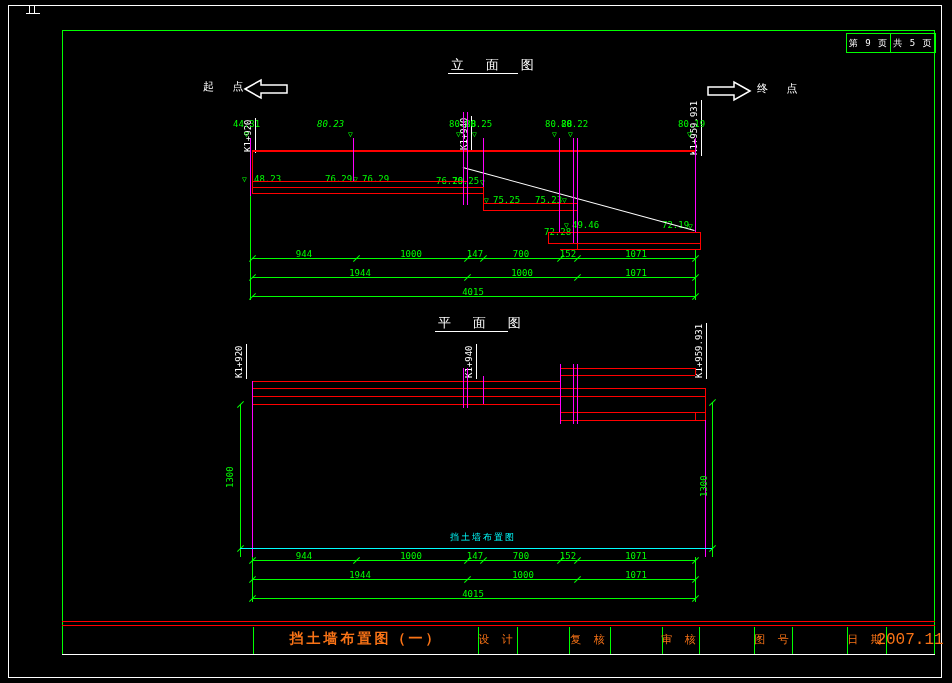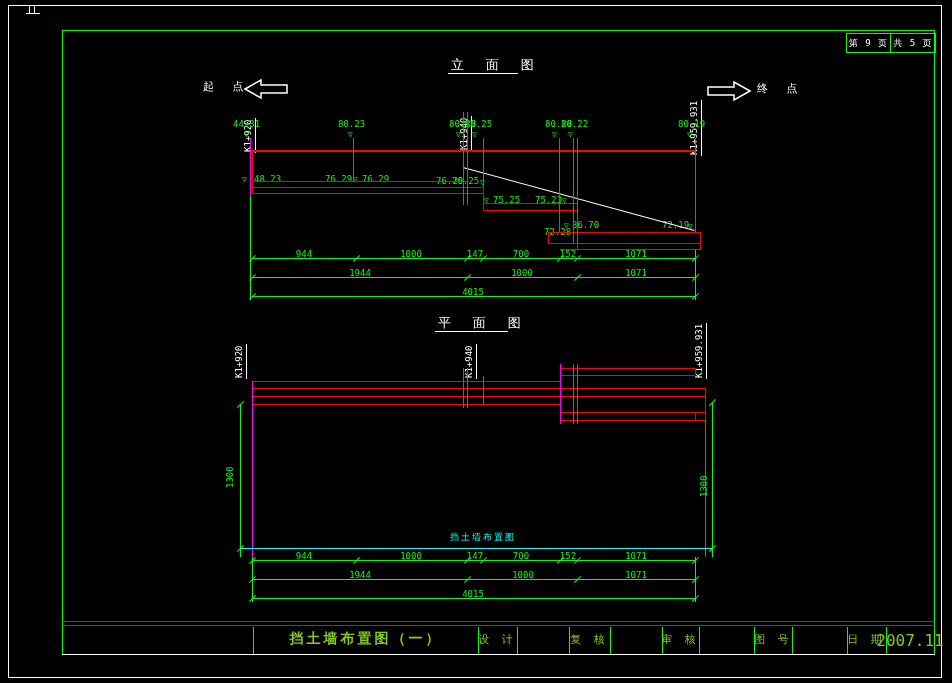--- a/index.html
+++ b/index.html
@@ -16,21 +16,21 @@
   .wlbl{position:absolute;color:#ffffff;font-size:9px;line-height:10px;white-space:nowrap;}
   .big{font-size:13px;letter-spacing:7px;line-height:15px;text-align:right;}
   .dlbl{transform:translateX(-50%);}
   .tri{position:absolute;color:#00ff00;font-size:8px;line-height:8px;}
   .tick{position:absolute;width:9px;height:1px;background:#00ff00;transform:rotate(-45deg);}
   .vlabel{position:absolute;transform-origin:0 100%;transform:rotate(-90deg);
           color:#fff;font-size:9px;line-height:11px;border-bottom:1px solid #fff;
           white-space:nowrap;padding:0 1px 1px 1px;}
   .vdim{position:absolute;transform-origin:0 100%;transform:rotate(-90deg);
         color:#00ff00;font-size:9px;line-height:11px;white-space:nowrap;}
-  .cell-lbl{position:absolute;color:#84cc16;font-size:11px;letter-spacing:3px;transform:translateX(-50%);white-space:nowrap;}
+  .cell-lbl{position:absolute;color:#f97316;font-size:11px;letter-spacing:3px;transform:translateX(-50%);white-space:nowrap;font-family:Liberation Mono, monospace;}
   .box{position:absolute;border:1px solid #00ff00;color:#fff;font-size:9px;
        display:flex;align-items:center;justify-content:center;letter-spacing:1px;}
   svg{position:absolute;overflow:visible;}
 </style>
 </head>
 <body>
 
 <div id="canvas">
 
   <div style="position:absolute;left:8px;top:5px;width:932px;height:671px;border:1px solid #fff;"></div>
@@ -62,21 +62,21 @@
   <div class="wlbl" style="left:757px;top:84px;font-size:11px;letter-spacing:6px;">终 点</div>
   <svg style="left:706px;top:80px;" width="46" height="24">
     <polygon points="44,11 28,2 28,7 2,7 2,15 28,15 28,20" fill="none" stroke="#fff" stroke-width="1.5"></polygon>
   </svg>
 
   <div class="vlabel" style="left:256px;top:140px;">K1+920</div>
   <div class="vlabel" style="left:472px;top:138px;">K1+940</div>
   <div class="vlabel" style="left:702px;top:143px;">K1+959.931</div>
 
   <div class="lbl" style="left:233px;top:119px;">44.31</div>
-  <div class="lbl" style="left:338px;top:119px;">80.23</div>
+  <div class="lbl" style="left:317px;top:119px;font-style:italic;">80.23</div>
   <div class="lbl" style="left:449px;top:119px;">80.28</div>
   <div class="lbl" style="left:465px;top:119px;">80.25</div>
   <div class="lbl" style="left:545px;top:119px;">80.28</div>
   <div class="lbl" style="left:561px;top:119px;">80.22</div>
   <div class="lbl" style="left:678px;top:119px;">80.19</div>
   <span class="tri" style="left:244px;top:131px;">▽</span>
   <span class="tri" style="left:348px;top:131px;">▽</span>
   <span class="tri" style="left:456px;top:131px;">▽</span>
   <span class="tri" style="left:472px;top:131px;">▽</span>
   <span class="tri" style="left:552px;top:131px;">▽</span>
@@ -90,21 +90,21 @@
   <div class="lbl" style="left:362px;top:174px;">76.29</div>
   <div class="lbl" style="left:436px;top:176px;">76.29</div>
   <div class="lbl" style="left:452px;top:176px;">76.25</div>
   <span class="tri" style="left:480px;top:179px;">▽</span>
   <span class="tri" style="left:484px;top:197px;">▽</span>
   <div class="lbl" style="left:493px;top:195px;">75.25</div>
   <div class="lbl" style="left:535px;top:195px;">75.23</div>
   <span class="tri" style="left:562px;top:197px;">▽</span>
   <div class="lbl" style="left:544px;top:220px;margin-top:7px;">72.28</div>
   <span class="tri" style="left:564px;top:222px;">▽</span>
-  <div class="lbl" style="left:572px;top:220px;">36.70</div>
+  <div class="lbl" style="left:572px;top:220px;">49.46</div>
   <div class="lbl" style="left:662px;top:220px;">72.19</div>
   <span class="tri" style="left:688px;top:223px;">▽</span>
 
   <div>
     <div class="hl red" style="left:252px;top:150px;width:443px;height:2px;"></div>
     <div class="hl red" style="left:252px;top:181px;width:215px;"></div>
     <div class="hl red" style="left:252px;top:187px;width:231px;"></div>
     <div class="hl red" style="left:252px;top:193px;width:231px;"></div>
     <div class="vl red" style="left:252px;top:150px;height:43px;"></div>
     <div class="vl red" style="left:467px;top:181px;height:6px;"></div>

